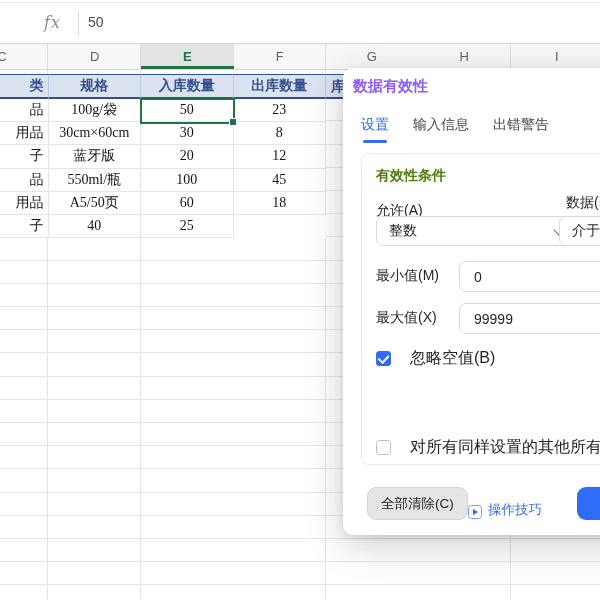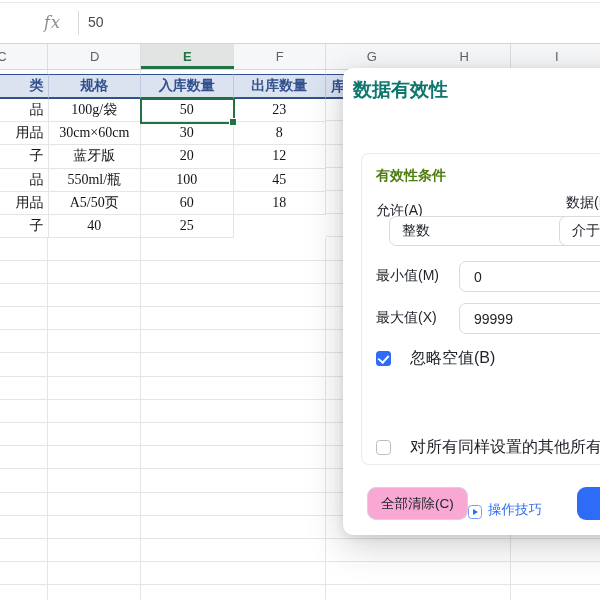--- a/index.html
+++ b/index.html
@@ -52,40 +52,40 @@
     border-top:1px solid #31508f;border-bottom:2px solid #31508f;overflow:hidden;z-index:2;}
   .g-frag span{position:absolute;left:5px;top:3px;font-family:"Liberation Serif","DejaVu Serif",serif;font-weight:700;font-size:14px;color:#33518e;white-space:nowrap;}
 
   
   .sel-cell{position:absolute;left:140px;top:98px;width:95px;height:25.5px;box-sizing:border-box;border:2px solid #217346;z-index:3;}
   .fill-handle{position:absolute;right:-4px;bottom:-4px;width:6px;height:6px;background:#217346;border:1px solid #fff;}
 
   
   .dialog{position:absolute;left:343px;top:68px;width:320px;height:467px;background:#fff;border-radius:10px;
     box-shadow:0 10px 36px rgba(31,35,41,.22), 0 2px 8px rgba(31,35,41,.10);z-index:10;}
-  .dlg-title{position:absolute;left:10px;top:9px;font-size:19px;font-weight:600;color:#0f766e;}
+  .dlg-title{position:absolute;left:10px;top:9px;font-size:15px;font-weight:600;color:#8b5cf6;}
   .tabs{position:absolute;left:18px;top:48px;display:flex;gap:24px;font-size:14px;color:#41464d;}
   .tab{position:relative;padding-bottom:9px;cursor:default;white-space:nowrap;}
   .tab.active{color:#2e6bf6;font-weight:500;}
   .tab.active::after{content:"";position:absolute;left:2px;right:2px;bottom:0;height:3px;border-radius:2px;background:#2e6bf6;}
 
   .panel{position:absolute;left:18px;top:85px;width:296px;height:312px;border:1px solid #e8eaed;border-radius:8px;box-sizing:border-box;overflow:visible;}
   .sec-title{position:absolute;left:14px;top:13px;font-size:14px;font-weight:700;color:#4d7c0f;white-space:nowrap;}
   .f-label{position:absolute;font-size:14px;color:#21252b;white-space:nowrap;}
   .dd{position:absolute;height:30px;box-sizing:border-box;border:1px solid #d8dadd;border-radius:7px;background:#fff;display:flex;align-items:center;padding-left:12px;font-size:14px;color:#21252b;}
   .chev{position:absolute;right:14px;top:9px;width:7px;height:7px;border-right:1.6px solid #6b7076;border-bottom:1.6px solid #6b7076;transform:rotate(45deg);}
   .f-input{position:absolute;height:31px;box-sizing:border-box;border:1px solid #d8dadd;border-radius:7px;background:#fff;padding:0 0 0 14px;font-size:14px;color:#21252b;font-family:"Liberation Sans","DejaVu Sans",sans-serif;outline:none;}
   .cb-row{position:absolute;display:flex;align-items:center;gap:7px;white-space:nowrap;}
   .cb{width:15px;height:15px;box-sizing:border-box;border-radius:3.5px;flex:0 0 auto;position:relative;}
   .cb.checked{background:#2e6bf6;}
   .cb.checked::after{content:"";position:absolute;left:3.5px;top:1.5px;width:5px;height:8px;border-right:2px solid #fff;border-bottom:2px solid #fff;transform:rotate(42deg);}
   .cb.un{background:#fff;border:1px solid #b9bdc4;}
   .cb-label{font-size:16px;color:#21252b;margin-left:12px;}
 
-  .btn-clear{position:absolute;left:24px;top:419px;height:33px;box-sizing:border-box;padding:0 13px;border:1px solid #d2d5da;border-radius:9px;background:#f9a8d4;font-size:13.5px;color:#21252b;display:flex;align-items:center;white-space:nowrap;}
+  .btn-clear{position:absolute;left:24px;top:419px;height:33px;box-sizing:border-box;padding:0 13px;border:1px solid #d2d5da;border-radius:9px;background:#e5e5e5;font-size:13.5px;color:#21252b;display:flex;align-items:center;white-space:nowrap;}
   .tips{position:absolute;left:125px;top:421px;height:30px;display:flex;align-items:flex-end;gap:6px;color:#2e6bf6;font-size:13.5px;white-space:nowrap;}
   .tips-icon{width:14px;height:14px;box-sizing:border-box;border:1.4px solid #7a9bf7;border-radius:3.5px;position:relative;}
   .tips-icon::after{content:"";position:absolute;left:4px;top:2.6px;width:0;height:0;border-left:5px solid #2e6bf6;border-top:3.2px solid transparent;border-bottom:3.2px solid transparent;}
   .btn-ok{position:absolute;left:234px;top:419px;width:90px;height:33px;border-radius:9px;background:#2e6bf6;border:none;}
 </style>
 </head>
 <body>
 
 <div class="screen">
 
@@ -145,28 +145,33 @@
     <span>库</span>
   </div>
 
   <div class="sel-cell">
     <div class="fill-handle"></div>
   </div>
 
   <div class="dialog">
     <div class="dlg-title">数据有效性</div>
 
+    <div class="tabs" id="dlgTabs">
+        <span class="tab active">设置</span>
+        <span class="tab">输入信息</span>
+        <span class="tab">出错警告</span>
+      </div>
 
     <div class="panel">
       <div class="sec-title">有效性条件</div>
 
       <span class="f-label" style="left:14px;top:48px;">允许(A)</span>
       <span class="f-label" style="left:204px;top:40px;">数据(D)</span>
 
-      <div class="dd" style="left:27px;top:62px;width:202px;align-items:center;">
+      <div class="dd" style="left:14px;top:62px;width:202px;align-items:center;">
         <span>整数</span>
         <span class="chev"></span>
       </div>
       <div class="dd" style="left:197px;top:62px;width:140px;">
         <span>介于</span>
       </div>
 
       <span class="f-label" style="left:14px;top:113px;">最小值(M)</span>
       <input class="f-input" style="left: 97px; top: 107px; width: 240px;" value="0">
 

